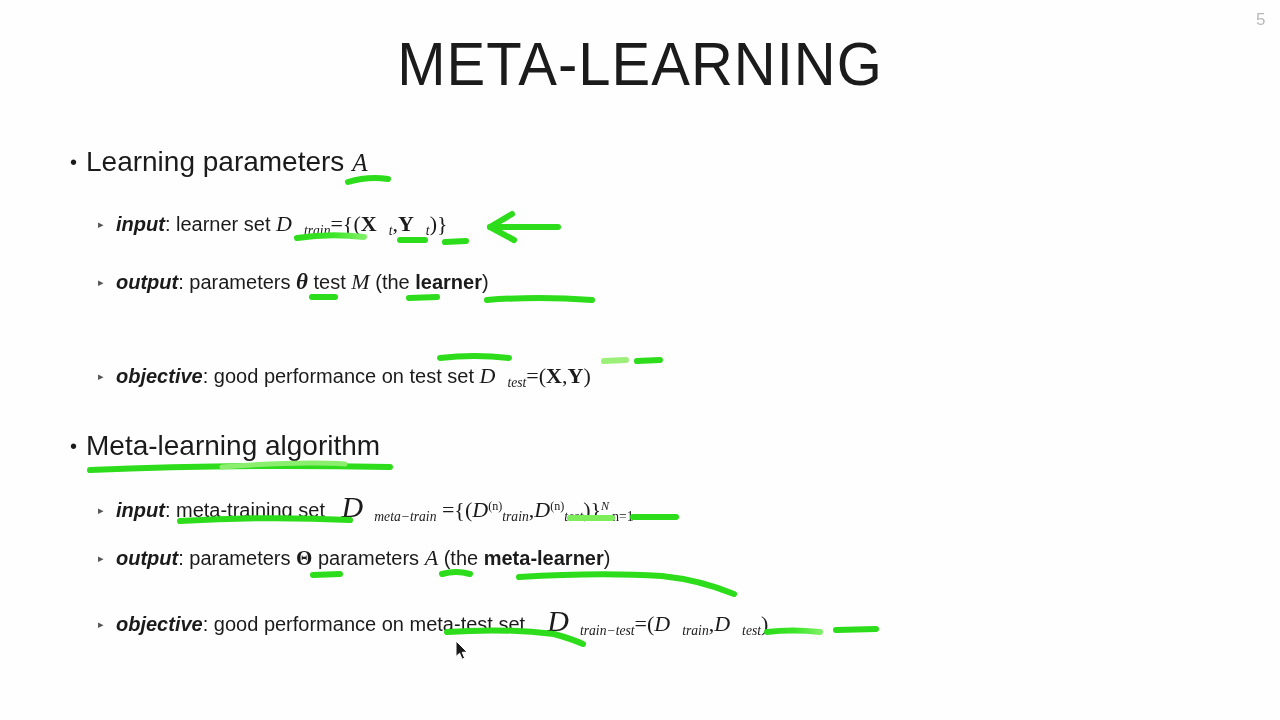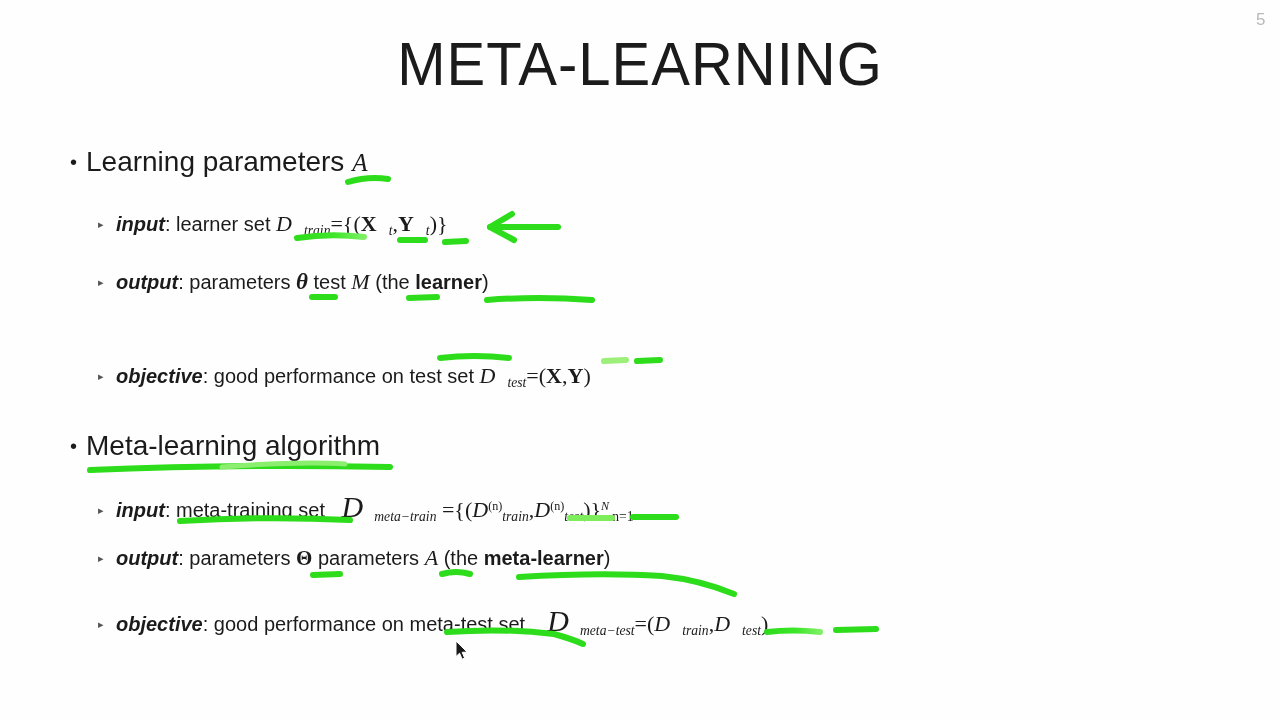--- a/index.html
+++ b/index.html
@@ -189,21 +189,21 @@
       <span class="cap-theta">Θ</span>
       <span>parameters</span>
       <span class="math">A</span>
       <span>(the</span>
       <span class="bold">meta-learner</span><span>)</span>
     </div>
 
     <div class="l2" style="left:98px; top:604px;">
       <span class="tri">▸</span><span class="kw">objective</span><span>:&nbsp;</span><span>good performance on meta-test set</span>
       &nbsp;&nbsp;<span class="math">
-        <span class="scriptD">D</span><span class="sub">meta−test</span><span style="font-style:normal;">=(</span><span>D</span><span class="sub">train</span><span style="font-style:normal;">,</span><span>D</span><span class="sub">test</span><span style="font-style:normal;">)</span>
+        <span class="scriptD">D</span><span class="sub">train−test</span><span style="font-style:normal;">=(</span><span>D</span><span class="sub">train</span><span style="font-style:normal;">,</span><span>D</span><span class="sub">test</span><span style="font-style:normal;">)</span>
       </span>
     </div>
 
   </div>
 
   <svg class="annot" viewBox="0 0 1280 720" width="1280" height="720">
     <defs>
       <linearGradient id="g1" x1="0" y1="0" x2="1" y2="0">
         <stop offset="0%" stop-color="#2ddc1a"></stop>
         <stop offset="55%" stop-color="#3ee62a"></stop>

